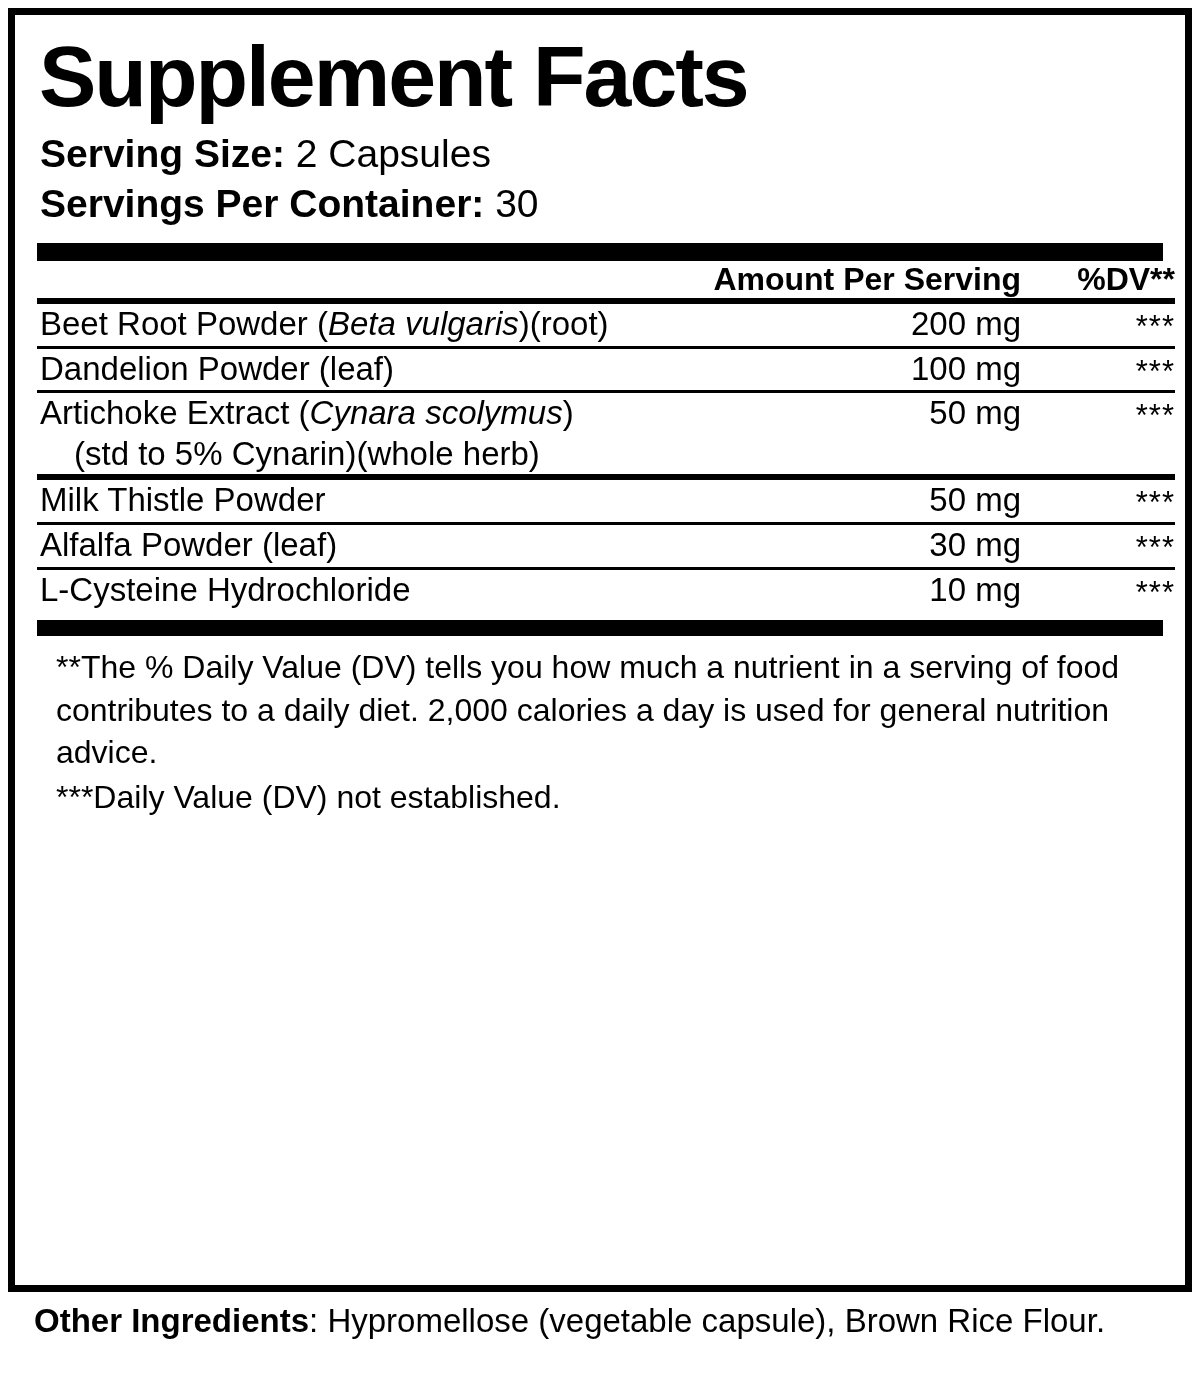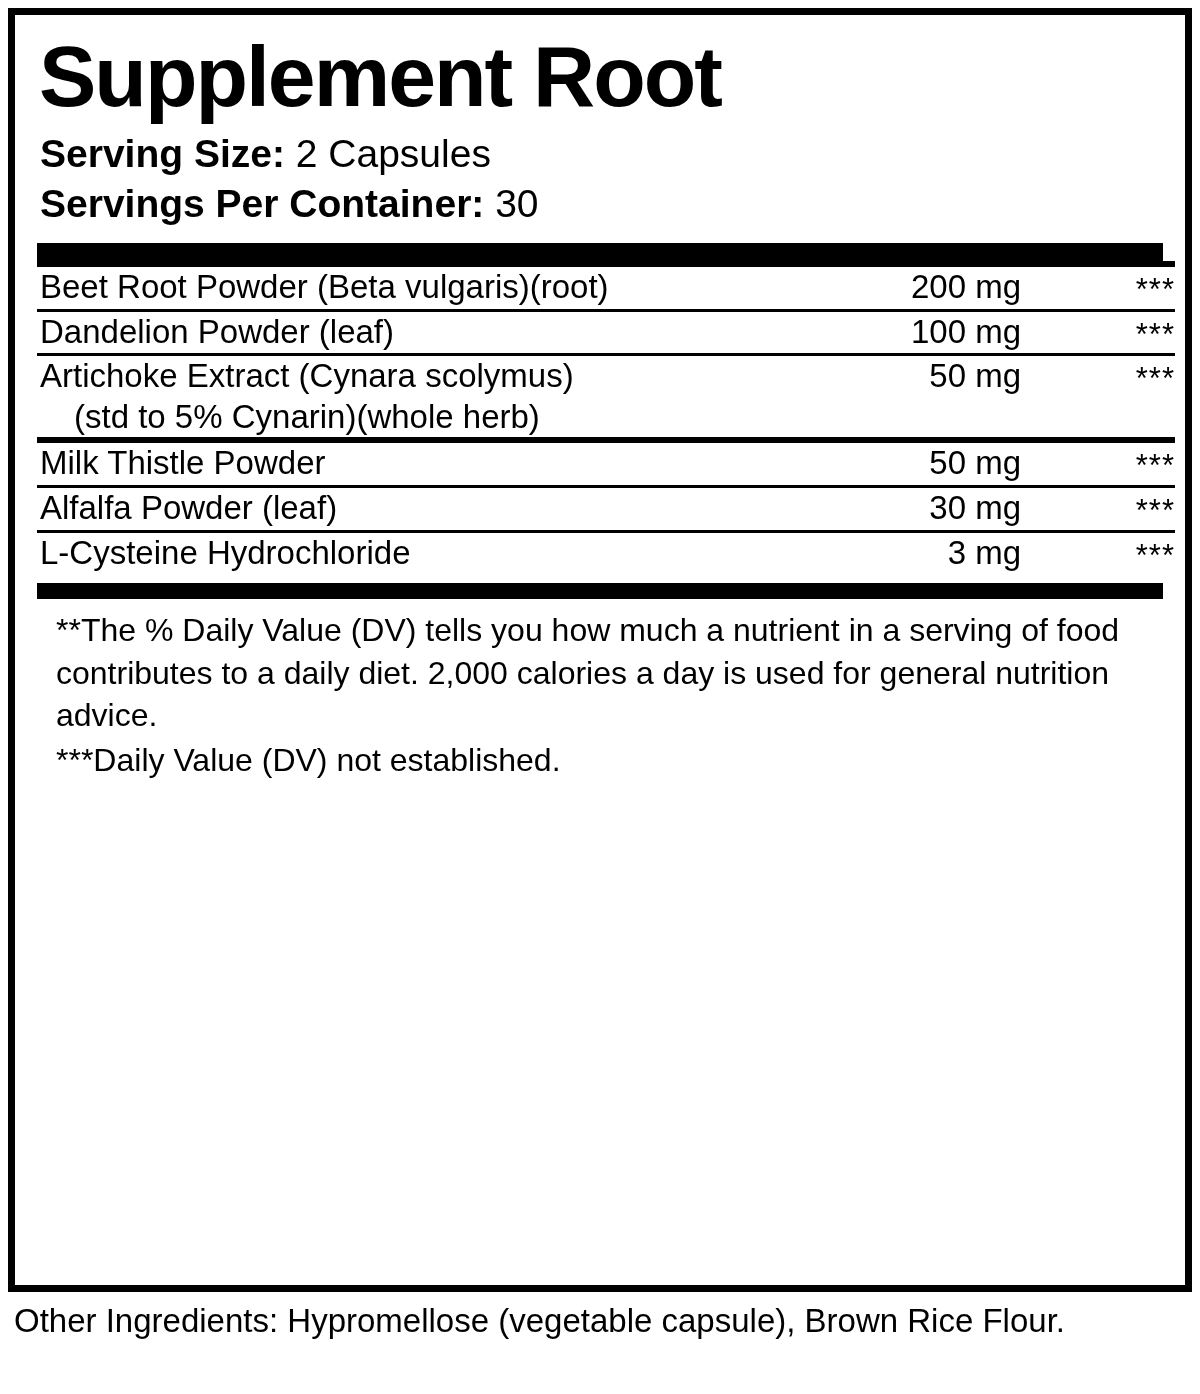--- a/index.html
+++ b/index.html
@@ -109,20 +109,21 @@
   }
   .sep div {
     height: 3px;
     background: #000000;
   }
   .indent2 {
     display: block;
     padding-left: 34px;
   }
   .ital {
+    font-style: italic;
     text-align: right;
   }
   .footnotes {
     font-size: 32px;
     line-height: 1.33;
     margin-top: 10px;
     margin-left: 3px;
   }
   .footnotes p {
     margin: 0 0 2px 16px;
@@ -130,49 +131,54 @@
   .other {
     position: absolute;
     left: 8px;
     top: 1300px;
     width: 1184px;
     font-size: 33px;
     line-height: 1.3;
     padding: 0 6px;
     box-sizing: border-box;
   }
-  .other b { font-weight: normal; }
+  .other b { font-weight: bold; margin-left: 20px; }
 </style>
 </head>
 <body>
 
 <div class="page">
 
   <div class="panel">
 
-    <div class="title">Supplement Root</div>
+    <div class="title">Supplement Facts</div>
 
     <div class="serving-line">
       <b>Serving Size:</b>
       <span>2 Capsules</span>
     </div>
     <div class="serving-line">
       <b>Servings Per Container:</b>
       <span>30</span>
     </div>
 
     <div class="rule-thick"></div>
 
     <table class="facts">
       <colgroup>
         <col class="col-name">
         <col class="col-amt">
         <col class="col-dv">
       </colgroup>
       <tbody>
+        <tr class="head-row">
+          <td></td>
+          <td class="head-amt">Amount Per Serving</td>
+          <td class="head-dv">%DV**</td>
+        </tr>
         <tr class="sep">
           <td colspan="3">
               <div class="rule-med"></div>
             </td>
         </tr>
 
         <tr class="sep">
             <td colspan="3">
               <div class="rule-thin"></div>
             </td>
@@ -247,21 +253,21 @@
         <tr class="sep">
             <td colspan="3">
               <div class="rule-thin"></div>
             </td>
           </tr>
 
         <tr class="row">
           <td class="name">
             <span>L-Cysteine Hydrochloride</span><span class="ital"></span><span></span>
           </td>
-          <td class="amt">3 mg</td>
+          <td class="amt">10 mg</td>
           <td class="dv">***</td>
         </tr>
       </tbody>
     </table>
 
     <div class="rule-thick" style="margin-top:9px; height:16px;"></div>
 
     <div class="footnotes">
       <p>**The % Daily Value (DV) tells you how much a nutrient in a serving of food contributes to a daily diet. 2,000 calories a day is used for general nutrition advice.</p>
       <p>***Daily Value (DV) not established.</p>

